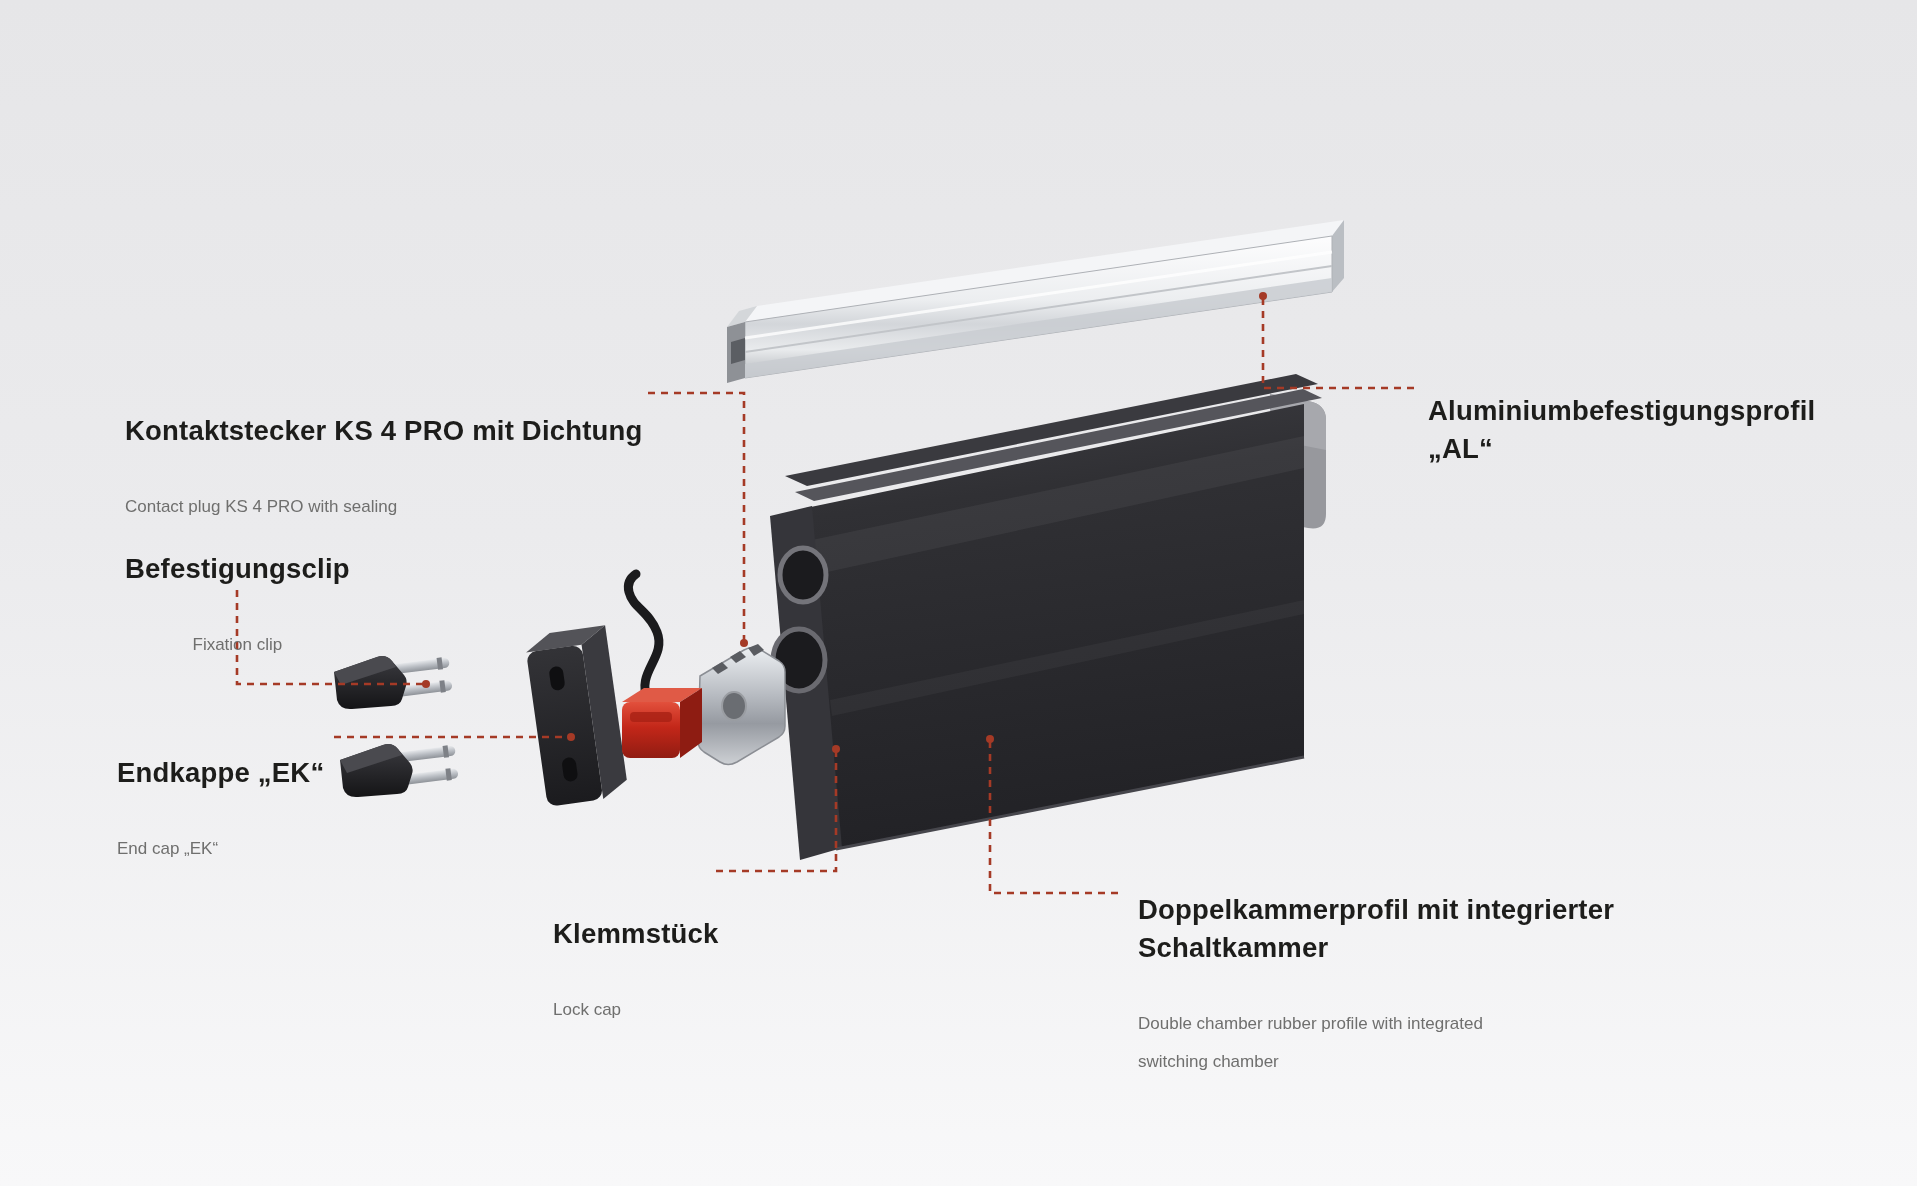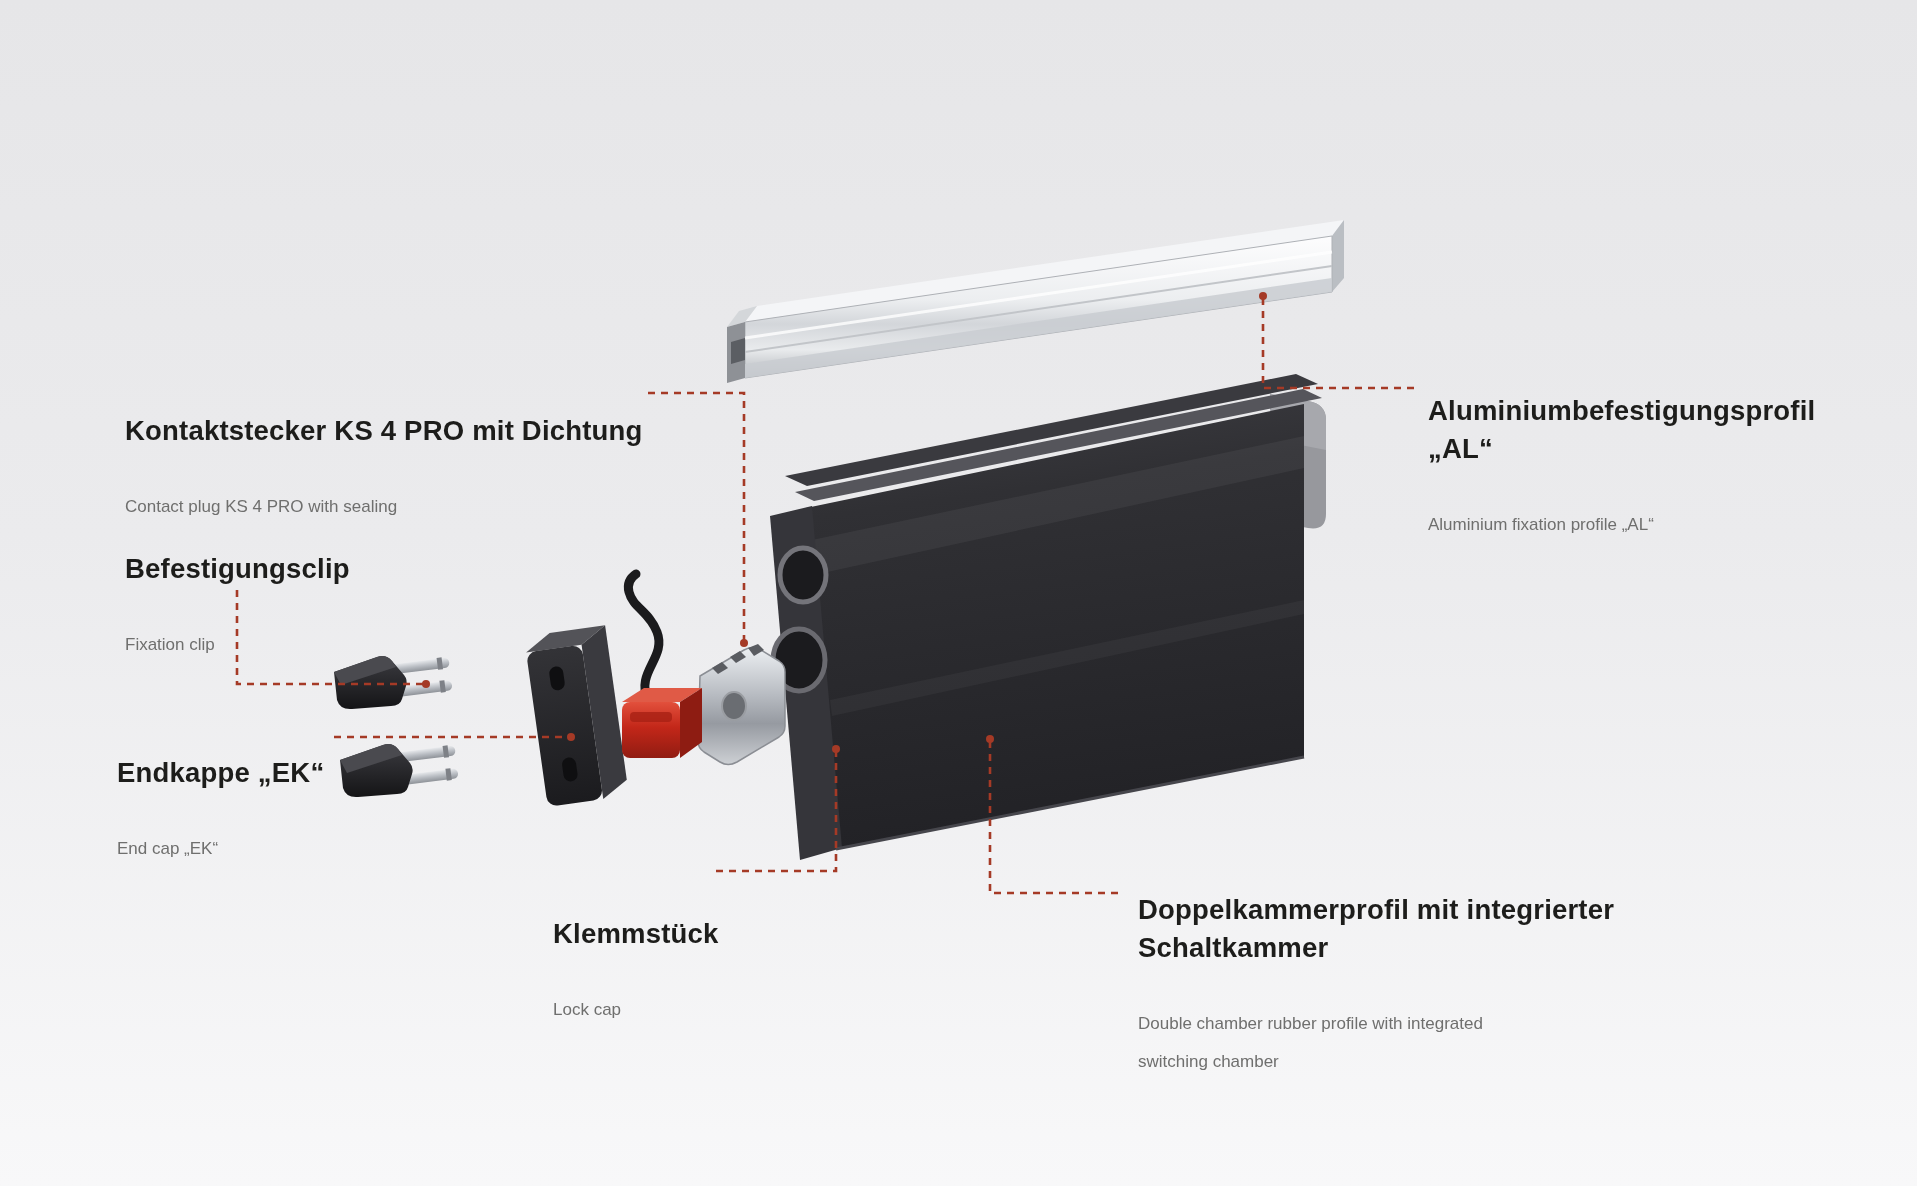--- a/index.html
+++ b/index.html
@@ -140,21 +140,21 @@
       <circle class="dot" cx="990" cy="739" r="4"></circle>
       <circle class="dot" cx="1263" cy="296" r="4"></circle>
     </g>
   </svg>
 
   <div class="label" style="left:125px; top:374px;">
     <div class="de">Kontaktstecker KS 4 PRO mit Dichtung</div>
     <div class="en">Contact plug KS 4 PRO with sealing</div>
   </div>
 
-  <div class="label" style="left:125px; top:512px;">
+  <div class="label" style="left:125px; top:512px;text-align:center;">
     <div class="de">Befestigungsclip</div>
     <div class="en">Fixation clip</div>
   </div>
 
   <div class="label" style="left:117px; top:716px;">
     <div class="de">Endkappe „EK“</div>
     <div class="en">End cap „EK“</div>
   </div>
 
   <div class="label" style="left:553px; top:877px;">
@@ -163,16 +163,15 @@
   </div>
 
   <div class="label" style="left:1138px; top:853px;">
     <div class="de">Doppelkammerprofil mit integrierter Schaltkammer</div>
     <div class="en">Double chamber rubber profile with integrated
 switching chamber</div>
   </div>
 
   <div class="label" style="left:1428px; top:354px;">
     <div class="de">Aluminiumbefestigungsprofil „AL“</div>
-    <div class="en">Aluminium fixation profile „AL“</div>
   </div>
 
 </div>
 
 </body></html>

